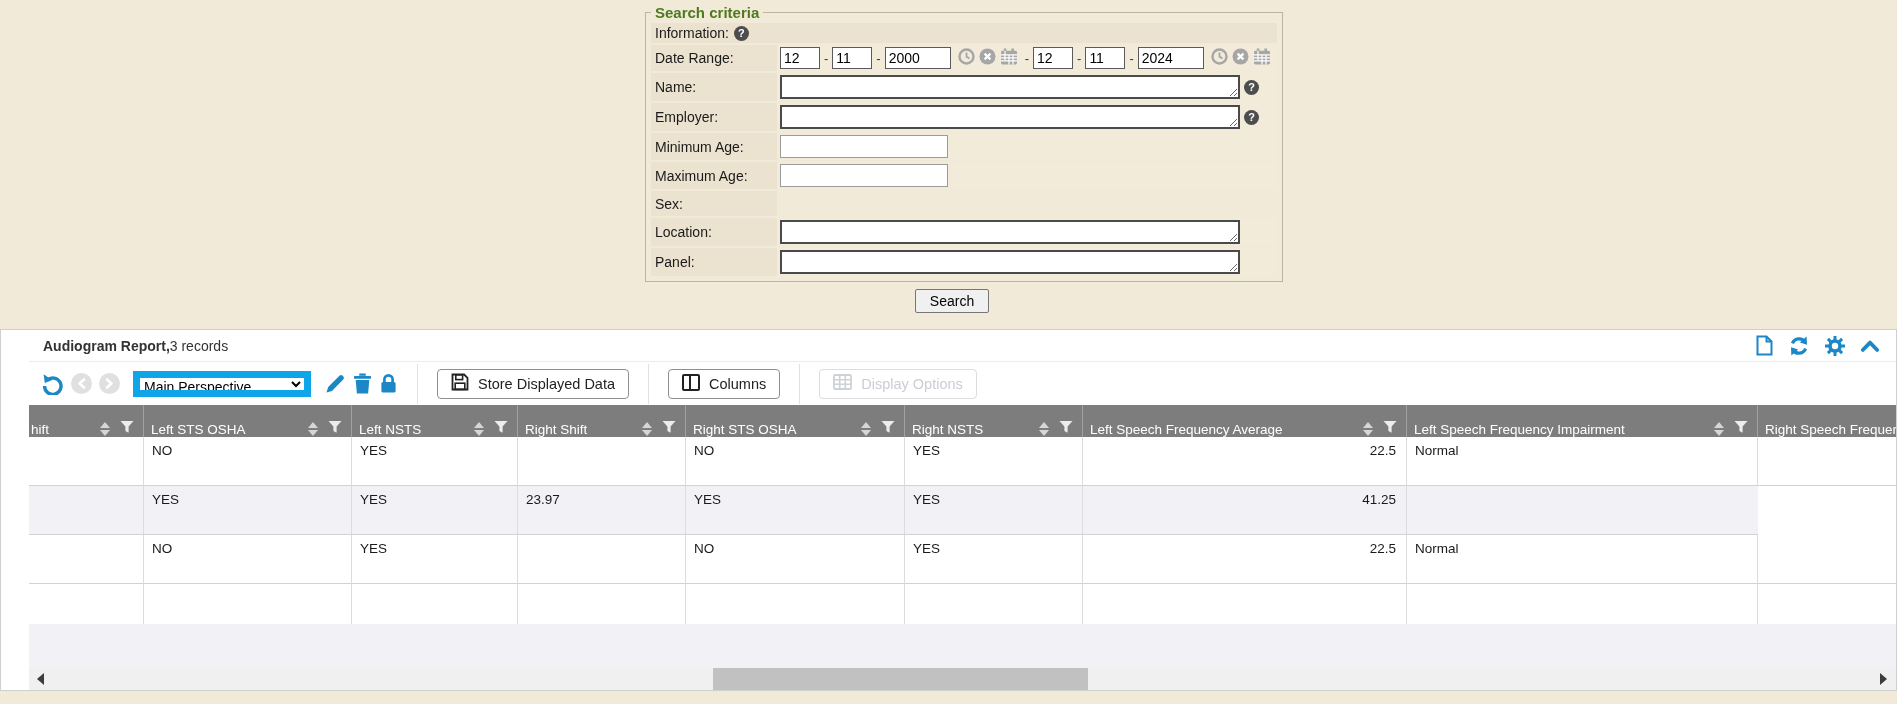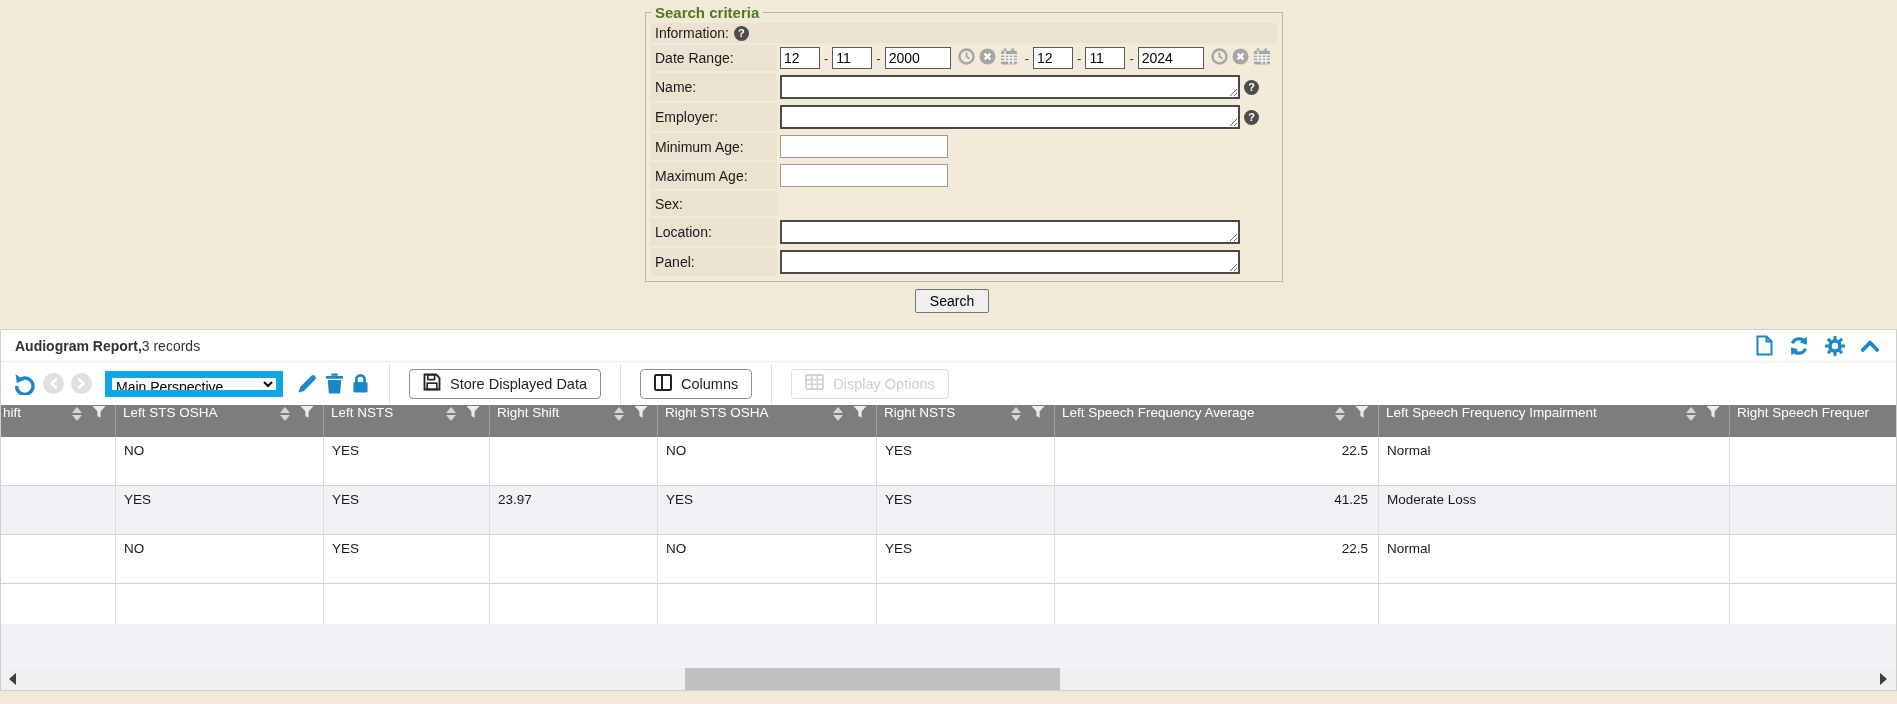--- a/index.html
+++ b/index.html
@@ -49,21 +49,21 @@
   .search-btn-row { text-align: center; margin-top: 7px; }
   .search-btn {
     font-family: "Liberation Sans", sans-serif;
     font-size: 14px; padding: 2px 14px; height: 24px;
     background: #f0f0f0; border: 1px solid #767676; border-radius: 2px; cursor: pointer;
   }
 
   
   .report-panel {
     position: absolute; left: 0; top: 329px; width: 1897px; height: 362px;
-    background: #fff; border: 1px solid #cfcfcf;
+    background: #fff; border: 1px solid #cfcfcf; padding-left: 28px;
   }
   .title-bar { height: 32px; display: flex; align-items: center; padding: 0 16px 0 14px; border-bottom: 1px solid #ececec; }
   .title-bar .ttl { font-size: 14px; font-weight: bold; color: #333; }
   .title-bar .cnt { font-size: 14px; color: #333; }
   .title-icons { margin-left: auto; display: flex; align-items: center; gap: 15px; }
   .title-icons > span { display: inline-flex; cursor: pointer; }
 
   .toolbar { height: 43px; display: flex; align-items: center; padding: 0 10px 0 12px; gap: 7px; }
   .tsep { width: 1px; height: 40px; background: #e0e0e0; margin: 0 12px; flex: 0 0 1px; }
   .nav-circle {
@@ -77,21 +77,21 @@
     display: inline-flex; align-items: center; gap: 9px; height: 30px; padding: 0 13px;
     font-size: 14.5px; color: #222; background: #fff; border: 1px solid #8f8f8f;
     border-radius: 4px; cursor: pointer; white-space: nowrap;
   }
   .tb-btn.disabled { color: #c9ced4; border-color: #dcdcdc; cursor: default; }
 
   
   .tcols { display: grid; grid-template-columns: 115px 208px 166px 168px 219px 178px 324px 351px 1fr; }
   .thead { height: 32px; background: #7d7d7d; color: #fff; }
   .hcell {
-    display: flex; align-items: flex-start; padding: 0 6px 0 7px;
+    display: flex; align-items: flex-end; padding: 0 6px 0 7px;
     border-right: 1px solid rgba(255,255,255,.28);
     font-size: 13.5px; white-space: nowrap; overflow: hidden; cursor: pointer;
   }
   .hcell:first-child { padding-left: 2px; }
   .hcell:last-child { border-right: none; }
   .hspace { flex: 1; }
   .hicons { display: inline-flex; align-items: center; gap: 10px; margin-right: 3px; }
   .sort-stack { display: inline-flex; flex-direction: column; gap: 2px; cursor: pointer; }
   .tri-up { width: 0; height: 0; border-left: 5px solid transparent; border-right: 5px solid transparent; border-bottom: 6px solid #d6d6d6; }
   .tri-dn { width: 0; height: 0; border-left: 5px solid transparent; border-right: 5px solid transparent; border-top: 6px solid #d6d6d6; }
@@ -467,21 +467,20 @@
     <div></div>
   </div>
   <div class="tcols trow alt">
     <div></div>
     <div>YES</div>
     <div>YES</div>
     <div>23.97</div>
     <div>YES</div>
     <div>YES</div>
     <div>41.25</div>
-    <div>Moderate Loss</div>
     <div></div>
   </div>
   <div class="tcols trow">
     <div></div>
     <div>NO</div>
     <div>YES</div>
     <div></div>
     <div>NO</div>
     <div>YES</div>
     <div>22.5</div>

